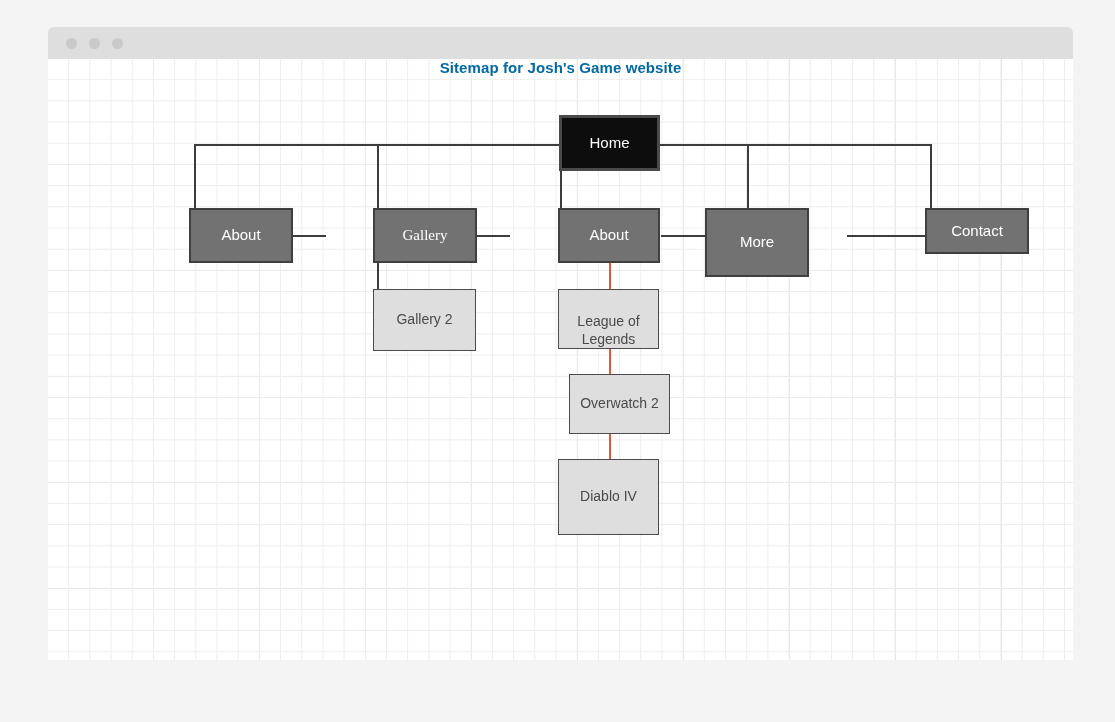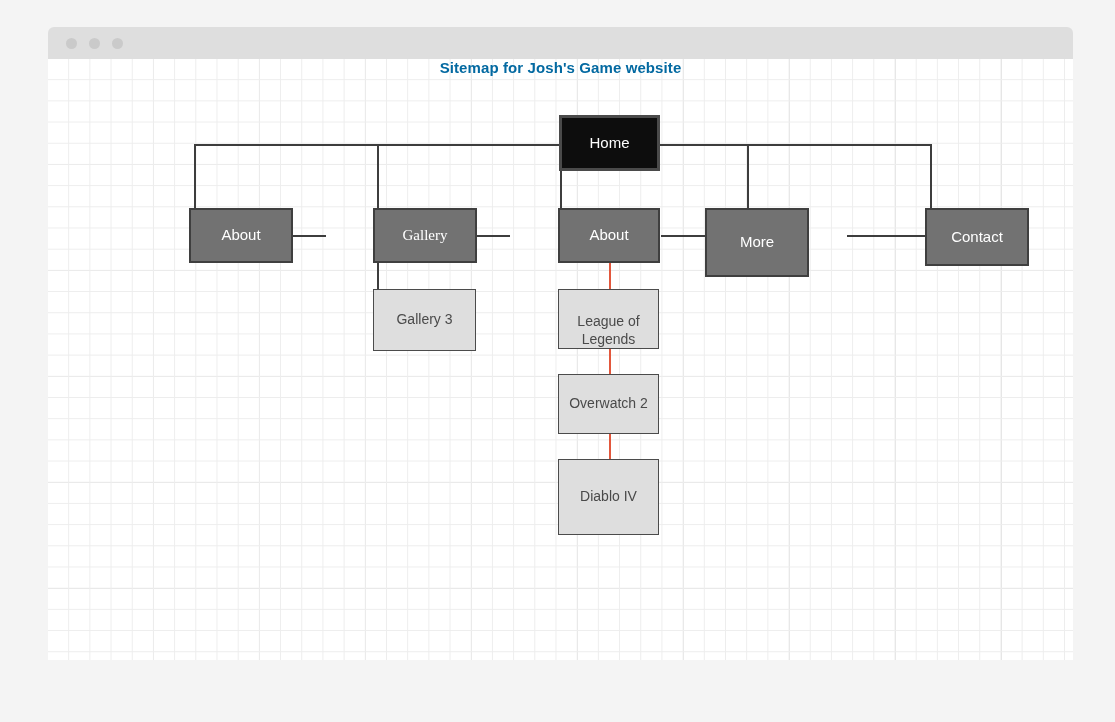--- a/index.html
+++ b/index.html
@@ -165,33 +165,33 @@
     </div>
 
     <div class="node level2" style="left:510px; top:149px; width:102px; height:55px;">
       <span class="node-label">About</span>
     </div>
 
     <div class="node level2" style="left:657px; top:149px; width:104px; height:69px;">
       <span class="node-label">More</span>
     </div>
 
-    <div class="node level2" style="left:877px; top:149px; width:104px; height:58px;text-align:center;">
+    <div class="node level2" style="left:877px; top:149px; width:104px; height:46px;text-align:center;">
       <span class="node-label">Contact</span>
     </div>
 
     <div class="node level3" style="left:325px; top:230px; width:103px; height:62px;">
-      <span class="node-label">Gallery 3</span>
+      <span class="node-label">Gallery 2</span>
     </div>
 
     <div class="node level3" style="left:510px; top:230px; width:101px; height:60px;align-items:flex-end;">
       <span class="node-label">League of Legends</span>
     </div>
 
-    <div class="node level3" style="left:510px; top:315px; width:101px; height:60px;">
+    <div class="node level3" style="left:521px; top:315px; width:101px; height:60px;">
       <span class="node-label">Overwatch 2</span>
     </div>
 
     <div class="node level3" style="left:510px; top:400px; width:101px; height:76px;text-align:center;">
       <span class="node-label">Diablo IV</span>
     </div>
 
   </div>
 
   <div id="diagram-title">Sitemap for Josh's Game website</div>

